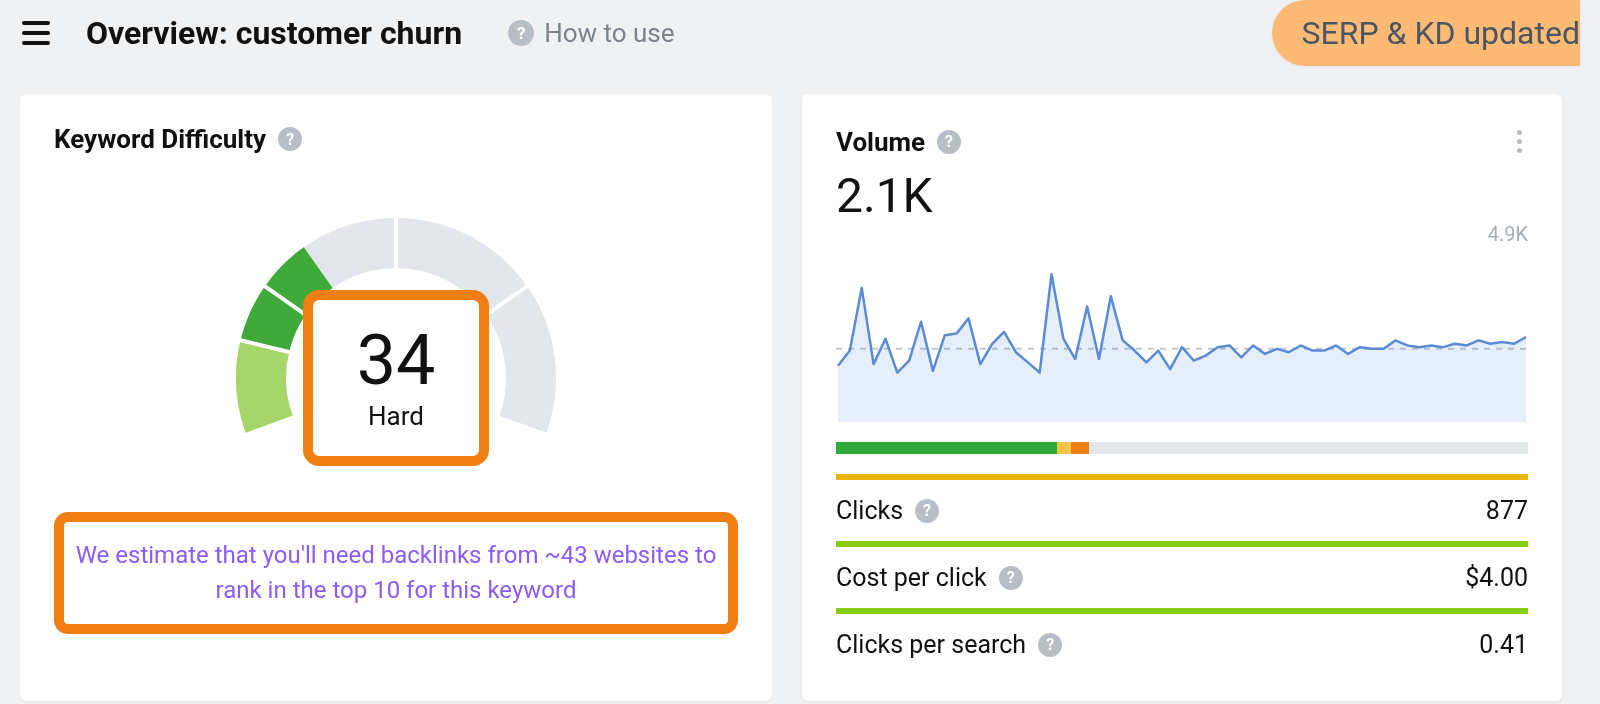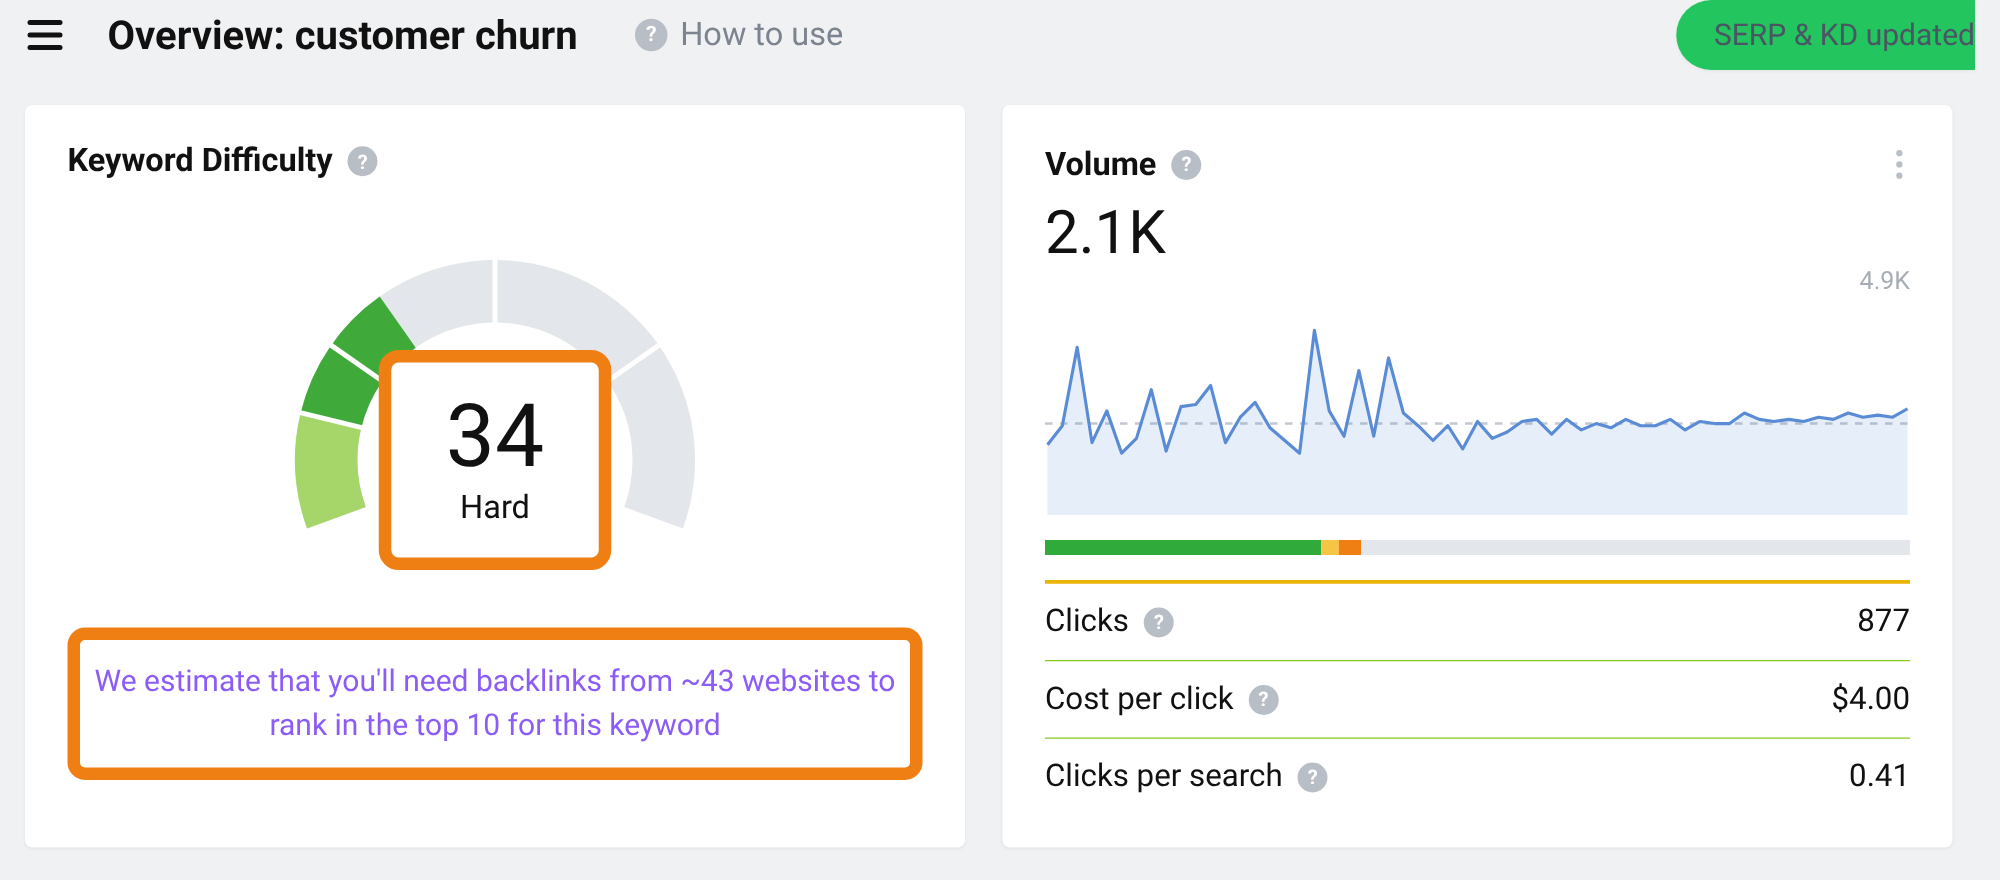--- a/index.html
+++ b/index.html
@@ -55,24 +55,24 @@
     font-weight: 700;
     font-size: 16px;
   }
   .help-icon.lg {
     width: 26px;
     height: 26px;
     font-size: 17px;
   }
   .pill-right {
     margin-left: auto;
-    background: #22c55e;
+    background: #fdba74;
     border-radius: 999px 0 0 999px;
     padding: 14px 0 14px 30px;
-    font-size: 24px;
+    font-size: 32px;
     color: #4b5563;
     box-shadow: 0 1px 3px rgba(0,0,0,0.05);
   }
   .cards {
     display: flex;
     gap: 30px;
     padding: 0 20px;
   }
   .card {
     background: #fff;
@@ -182,25 +182,25 @@
     height: 12px;
     margin-top: 16px;
   }
   .color-seg { height: 100%; }
   .metrics {
     margin-top: 20px;
   }
   .metric-row {
     display: flex;
     align-items: center;
-    border-top: 1px solid #84cc16;
+    border-top: 6px solid #84cc16;
     padding: 16px 0;
     gap: 12px;
   }
-  .metric-row:first-child { border-top: 3px solid #eab308; }
+  .metric-row:first-child { border-top: 6px solid #eab308; }
   .metric-label {
     font-size: 25px;
     color: #111;
   }
   .metric-value {
     margin-left: auto;
     font-size: 25px;
     color: #111;
   }
 </style>

